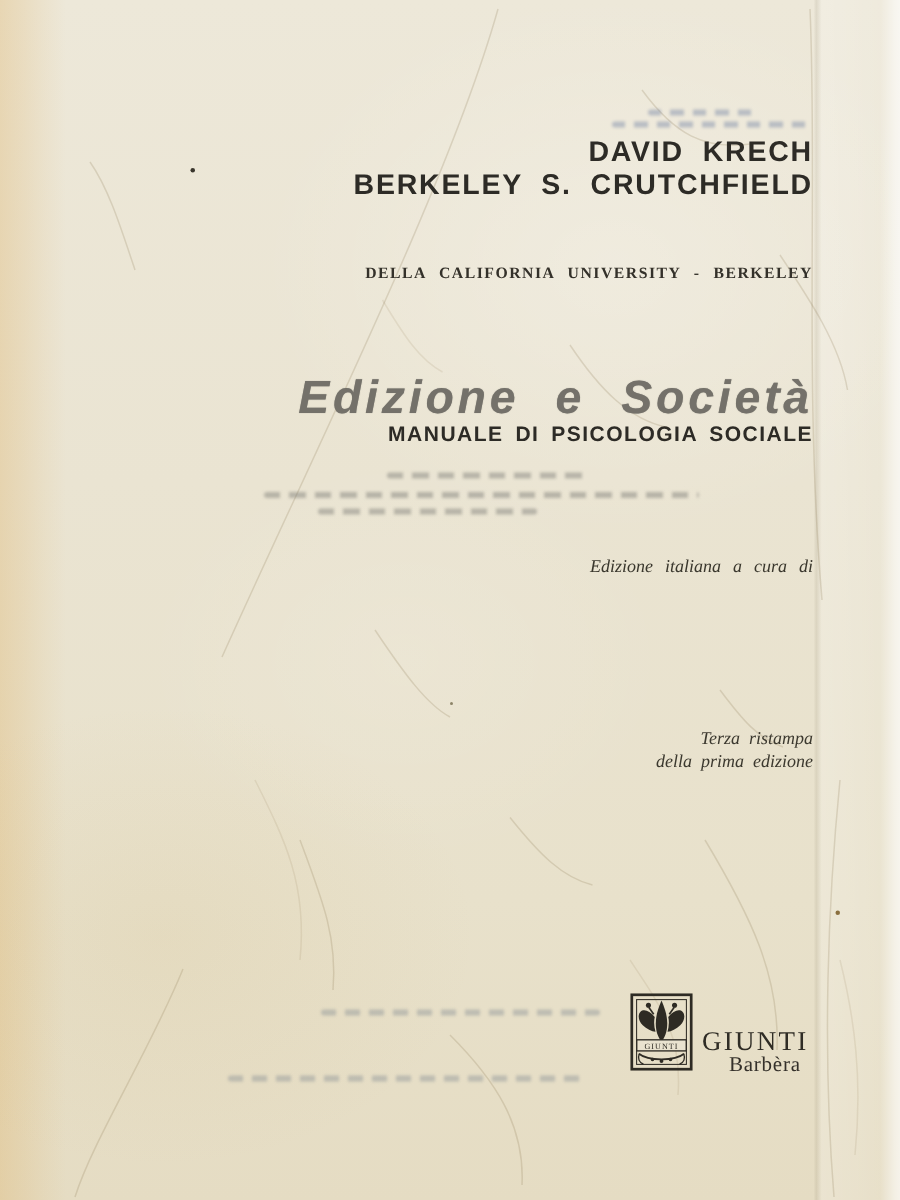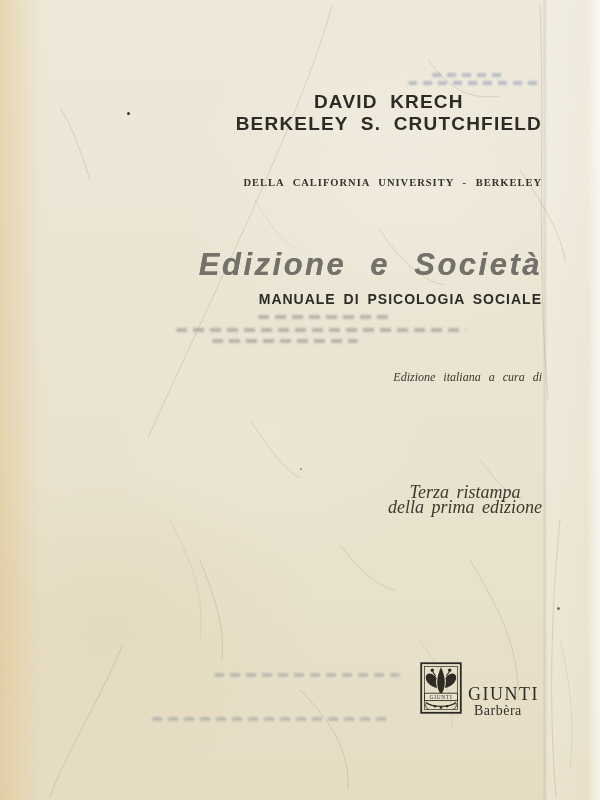--- a/index.html
+++ b/index.html
@@ -8,21 +8,21 @@
     position:relative;width:600px;height:800px;overflow:hidden;
     background:
       radial-gradient(ellipse 300px 220px at 18% 78%, rgba(198,166,96,0.10), transparent 70%),
       radial-gradient(ellipse 340px 260px at 68% 22%, rgba(255,255,255,0.22), transparent 70%),
       radial-gradient(ellipse 260px 200px at 45% 55%, rgba(255,255,255,0.10), transparent 70%),
       linear-gradient(90deg, rgba(222,180,108,0.34) 0px, rgba(222,180,108,0.22) 16px, rgba(222,180,108,0.10) 30px, rgba(222,180,108,0) 44px),
       linear-gradient(90deg, rgba(0,0,0,0) 0 90.4%, rgba(90,80,55,0.10) 90.7%, rgba(255,255,255,0.22) 91.3%, rgba(255,255,255,0.10) 97.8%, rgba(255,255,255,0.55) 99.4%, rgba(255,255,255,0.65) 100%),
       linear-gradient(180deg, #ede8d9 0%, #eae4d2 40%, #e8e1cb 75%, #e5dcc3 100%);
   }
   .abs{position:absolute;}
-  .rcol{right:58px;text-align:center;}
+  .rcol{right:58px;text-align:right;}
 
   .authors{
     top:91px;
     font-family:"Liberation Sans",sans-serif;font-weight:bold;
     font-size:19px;line-height:22px;letter-spacing:1.2px;word-spacing:6px;
     color:var(--ink,#2d2b26);
   }
   .affiliation{
     top:161px;
     font-family:"Liberation Serif",serif;font-weight:bold;
@@ -31,42 +31,42 @@
     margin-top:16px;
   }
   .booktitle{
     top:247px;
     font-family:"Liberation Sans",sans-serif;font-style:italic;font-weight:800;
     font-size:31px;letter-spacing:2.5px;word-spacing:13px;
     color:var(--title_gray,#74716a);
     text-shadow:0 0 0.6px rgba(90,88,82,0.6);
   }
   .subtitle{
-    top:291px;
+    top:281px;
     font-family:"Liberation Sans",sans-serif;font-weight:bold;
     font-size:14px;letter-spacing:1px;word-spacing:3px;
     color:var(--ink,#2d2b26);
     padding-left:12px;
   }
   .credit{font-family:"Liberation Serif",serif;color:#3a372d;}
   .credit .it{font-style:italic;font-size:12px;line-height:21px;word-spacing:5px;}
   .credit .sc{font-variant:small-caps;font-size:17px;line-height:21px;letter-spacing:1px;word-spacing:4px;color:#333028;}
   .edition{top:367px;}
   .translation{top:411px;}
   .printing{
     top:485px;font-family:"Liberation Serif",serif;font-style:italic;
-    font-size:18px;line-height:14.5px;word-spacing:3px;color:#3c392f;
+    font-size:12px;line-height:14.5px;word-spacing:3px;color:#3c392f;
   }
   .logo-box{left:420px;top:662px;width:42px;height:52px;}
   .pub-name{
     left:468px;top:684px;
     font-family:"Liberation Serif",serif;font-size:18px;letter-spacing:1.5px;color:#2f2c25;
   }
   .pub-imprint{
-    left:474px;top:703px;
+    left:486px;top:703px;
     font-family:"Liberation Serif",serif;font-size:14px;letter-spacing:0.5px;color:#34302a;
   }
 
   .ghost{filter:blur(1.1px);}
   .ghost-row{height:4px;border-radius:2px;position:absolute;}
   .g-blue{background:repeating-linear-gradient(90deg, rgba(112,128,162,0.42) 0 9px, transparent 9px 15px);}
   .g-gray{background:repeating-linear-gradient(90deg, rgba(122,122,116,0.45) 0 11px, transparent 11px 17px);}
   .g-cool{background:repeating-linear-gradient(90deg, rgba(122,132,142,0.38) 0 10px, transparent 10px 16px);}
 
   .speck{position:absolute;border-radius:50%;}

